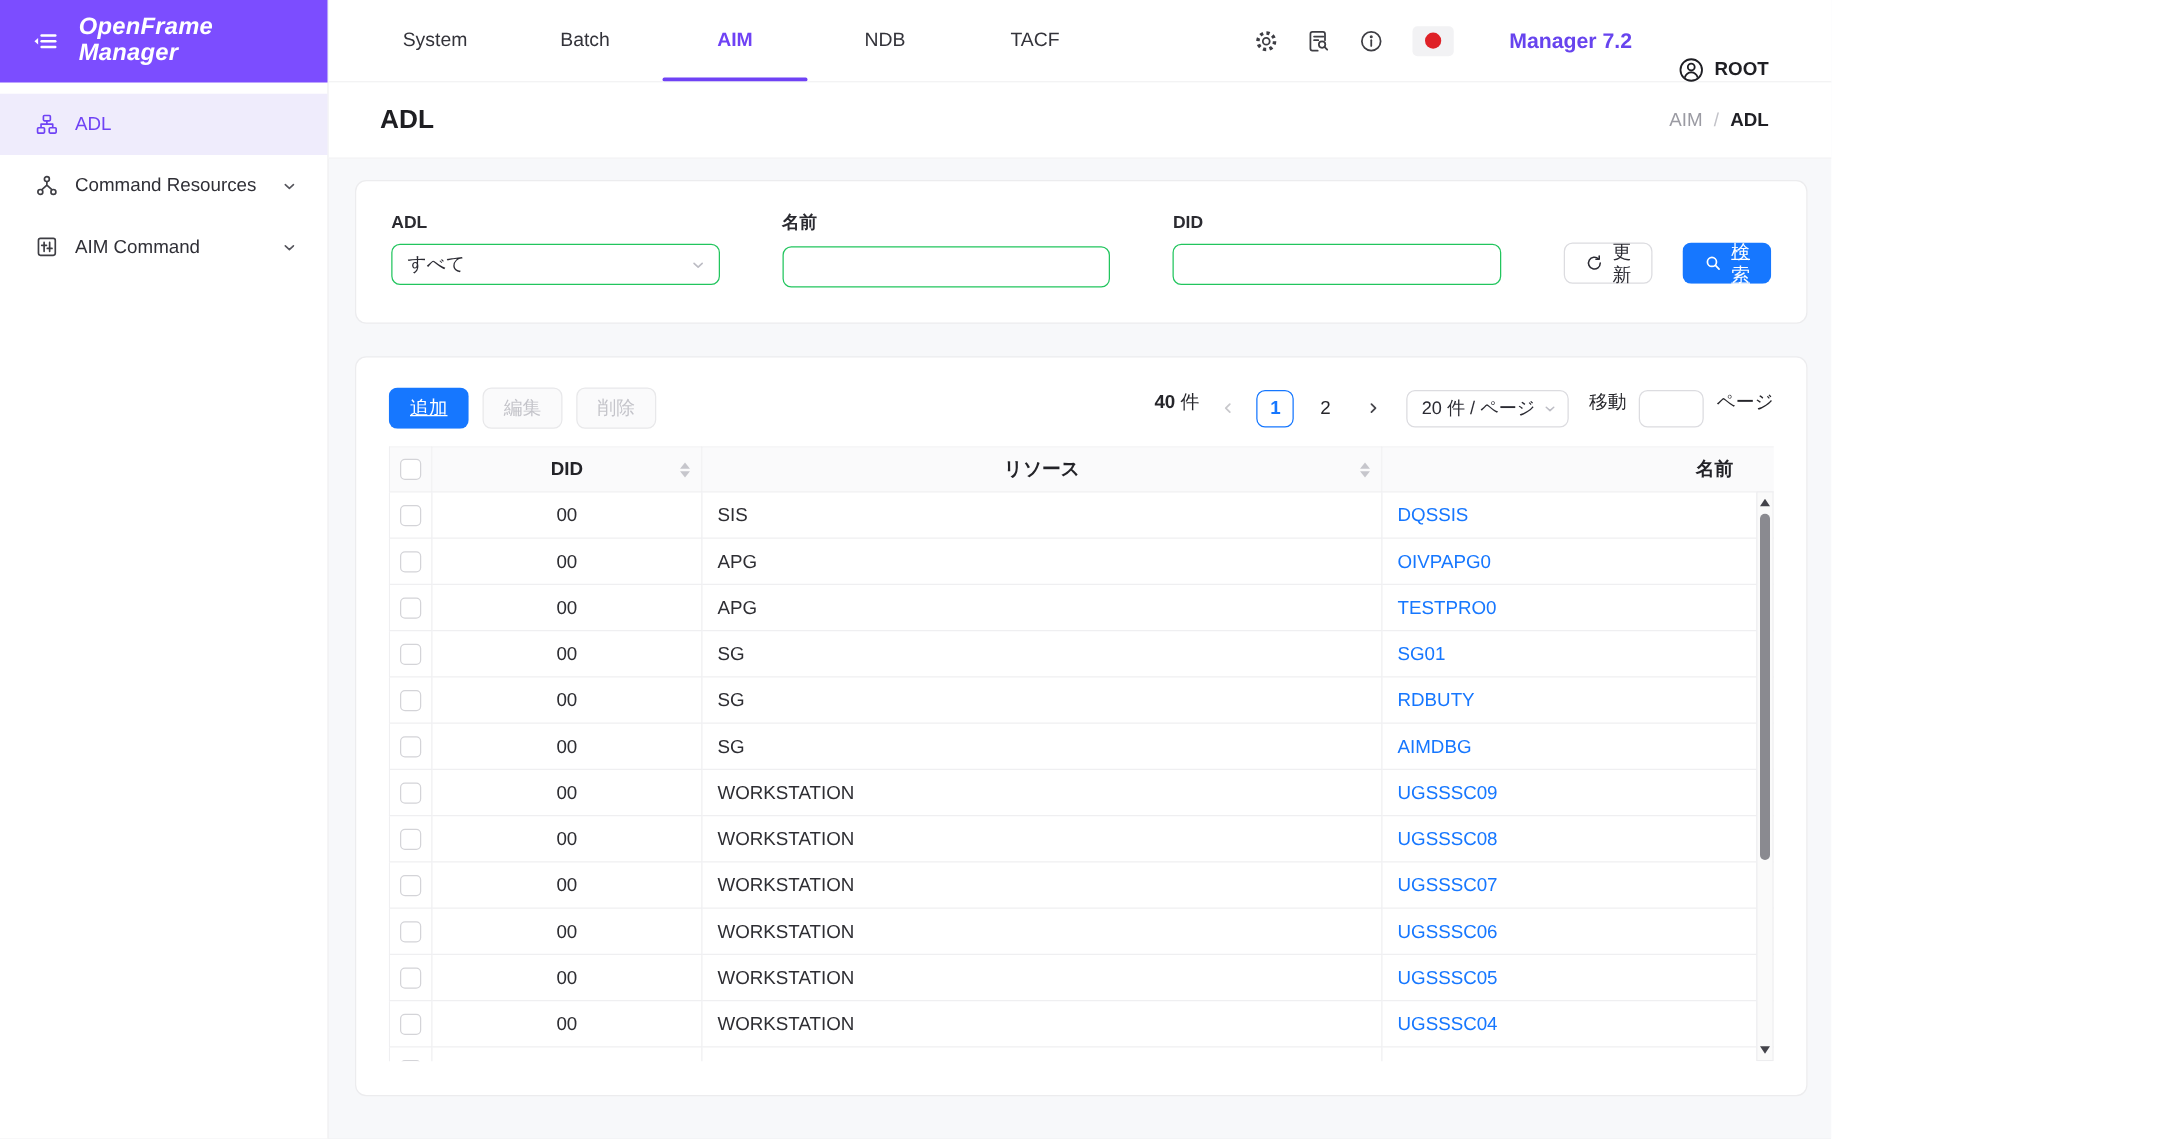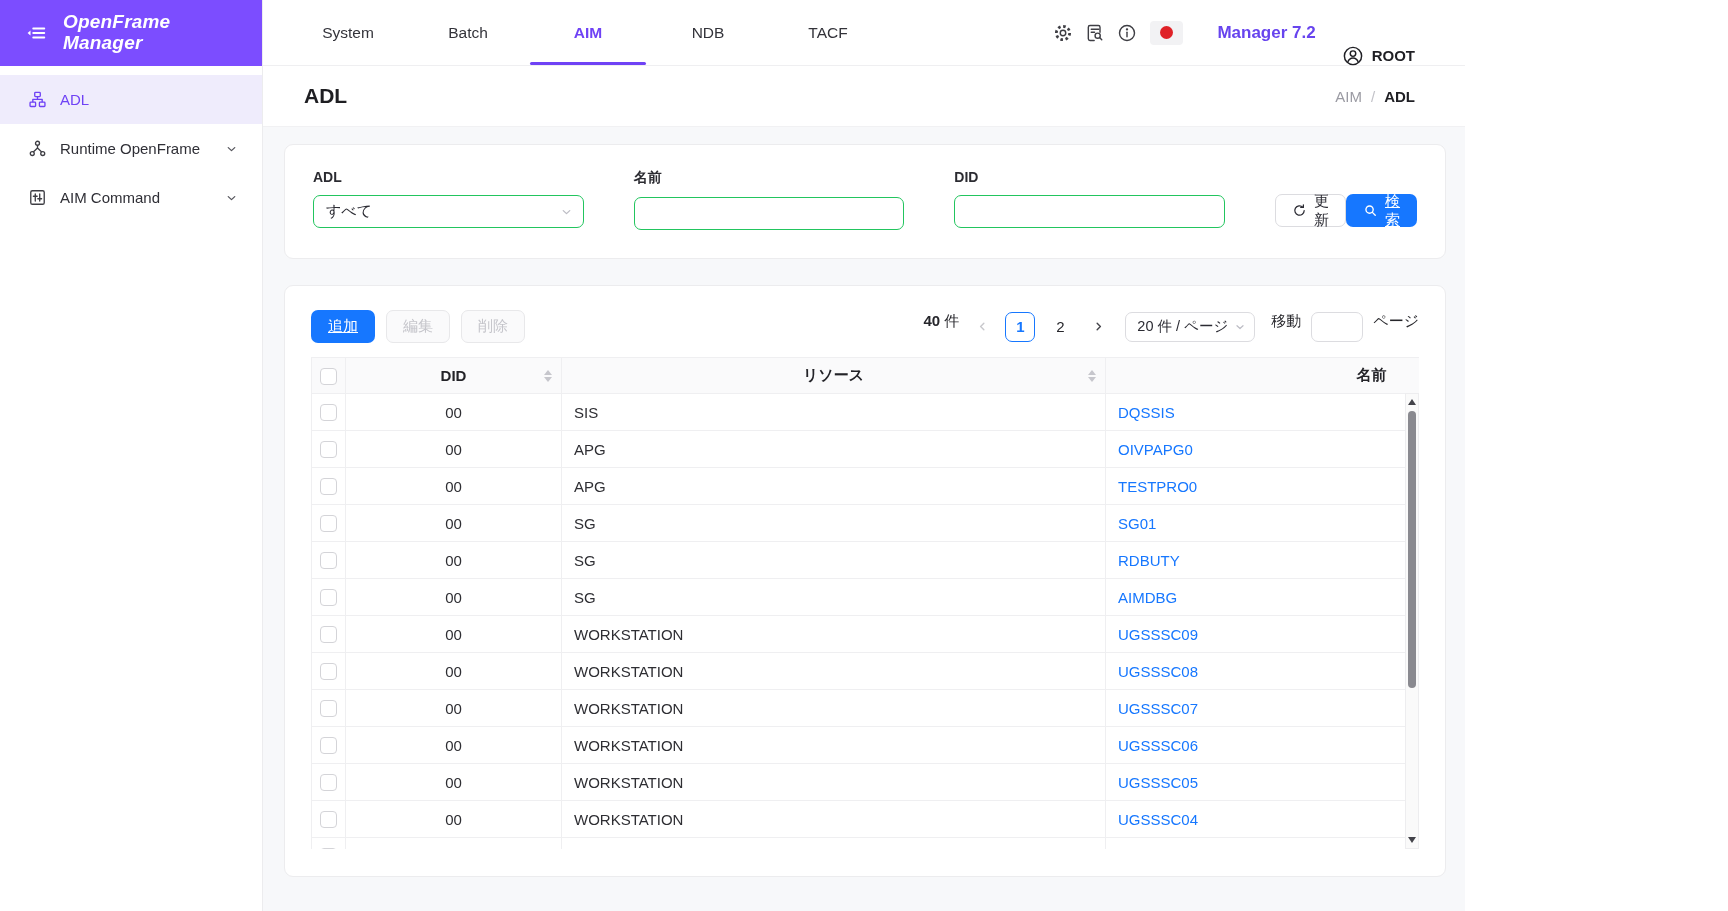--- a/index.html
+++ b/index.html
@@ -21,21 +21,21 @@
   .side-chevron { position:absolute; right:24px; top:50%; transform:translateY(-50%); display:flex; }
 
   
   .main { flex:1; display:flex; flex-direction:column; min-width:0; background:#f7f8fa; }
 
   .topbar { height:66px; background:#fff; border-bottom:1px solid #efeff1; display:flex; align-items:stretch; padding-right:50px; flex:0 0 66px; }
   .nav-tabs { display:flex; margin-left:25px; }
   .nav-tab { width:120px; display:flex; align-items:center; justify-content:center; font-size:15.5px; color:#33333a; font-weight:500; cursor:pointer; position:relative; }
   .nav-tab.active { color:#6f42f5; font-weight:700; }
   .nav-tab.active::after { content:""; position:absolute; left:2px; right:2px; bottom:0; height:3px; background:#6f42f5; border-radius:2px; }
-  .topbar-right { margin-left:auto; display:flex; align-items:center; gap:10px; }
+  .topbar-right { margin-left:auto; display:flex; align-items:center; gap:20px; }
   .tb-icon { width:22px; height:22px; display:flex; align-items:center; justify-content:center; cursor:pointer; }
   .flag-box { width:33px; height:24px; background:#f2f2f4; border-radius:4px; display:flex; align-items:center; justify-content:center; cursor:pointer; margin-left:2px; }
   .flag-dot { width:13px; height:13px; border-radius:50%; background:#df2127; }
   .version { color:#6744ee; font-weight:700; font-size:17px; margin:0 16px 0 24px; }
   .user-chip { display:flex; align-items:center; gap:8px; cursor:pointer;margin-top:46px; }
   .user-chip .u-label { font-size:15px; font-weight:700; color:#1f1f24; }
 
   .titlebar { height:61px; background:#fff; border-bottom:1px solid #f1f1f3; display:flex; align-items:center; padding:0 50px 0 41px; flex:0 0 61px; }
   .page-title { font-size:21px; font-weight:700; color:#1e1e22; }
   .breadcrumb { margin-left:auto; font-size:15px; display:flex; gap:9px; align-items:center; }
@@ -47,21 +47,21 @@
 
   
   .card { background:#fff; border:1px solid #ececee; border-radius:9px; }
   .filter-card { height:115px; padding:24px 28px 0 28px; display:flex; align-items:flex-start; }
   .f-field { width:340px; margin-right:50px; }
   .f-label { font-size:14px; font-weight:600; color:#2b2b31; margin-bottom:10px; }
   .f-select, .f-input { height:33px; width:100%; border:1px solid #22c55e; border-radius:7px; background:#fff; display:flex; align-items:center; padding:0 12px; font-size:15px; color:#2b2b33; position:relative; }
   .f-select { cursor:pointer; }
   .f-select .sel-chevron { position:absolute; right:10px; top:50%; transform:translateY(-50%); }
   .f-input input { border:none; outline:none; width:100%; font-size:15px; font-family:inherit; color:#2b2b33; background:transparent; }
-  .filter-actions { margin-left:auto; margin-top:25px; display:flex; gap:0; }
+  .filter-actions { margin-left:auto; margin-top:25px; display:flex; gap:24px; }
   .btn { height:33px; border-radius:7px; display:inline-flex; align-items:center; justify-content:center; gap:7px; font-size:15px; font-family:inherit; cursor:pointer; padding:0 16px; border:1px solid transparent; }
   .btn-default { background:#fff; border-color:#dcdce0; color:#2b2b33; }
   .btn-primary { background:#1677ff; color:#fff; font-weight:500;text-decoration:underline; }
   .btn-disabled { background:#fafafb; border-color:#e8e8ea; color:#c4c4ca; cursor:not-allowed; }
 
   
   .table-card { margin-top:26px; height:592px; padding:12px 26px 27px 26px; display:flex; flex-direction:column; }
   .table-toolbar { height:33px; margin:12px 0 14px 0; display:flex; align-items:center; flex:0 0 33px; }
   .tb-btns { display:flex; gap:11px; }
   .pager { margin-left:auto; display:flex; align-items:flex-start; gap:10px; font-size:15px; color:#26262b; }
@@ -136,21 +136,21 @@
       </div>
       <div class="side-item">
         <span class="s-ico">
           <svg width="19" height="19" viewBox="0 0 24 24" fill="none" stroke="#3e3e44" stroke-width="1.7">
             <circle cx="12" cy="5.4" r="2.5"></circle>
             <circle cx="5.4" cy="18.4" r="2.5"></circle>
             <circle cx="18.6" cy="18.4" r="2.5"></circle>
             <path d="M12 7.9v3.6M12 11.5l-5.3 4.8M12 11.5l5.3 4.8"></path>
           </svg>
         </span>
-        <span class="s-label">Runtime OpenFrame</span>
+        <span class="s-label">Command Resources</span>
         <span class="side-chevron">
           <svg width="13" height="13" viewBox="0 0 24 24" fill="none" stroke="#55555c" stroke-width="2.4" stroke-linecap="round" stroke-linejoin="round">
               <path d="M6 9.5l6 5.5 6-5.5"></path>
             </svg>
         </span>
       </div>
       <div class="side-item">
         <span class="s-ico">
           <svg width="19" height="19" viewBox="0 0 24 24" fill="none" stroke="#3e3e44" stroke-width="1.7" stroke-linecap="round">
             <rect x="3.5" y="3.5" width="17" height="17" rx="2"></rect>

